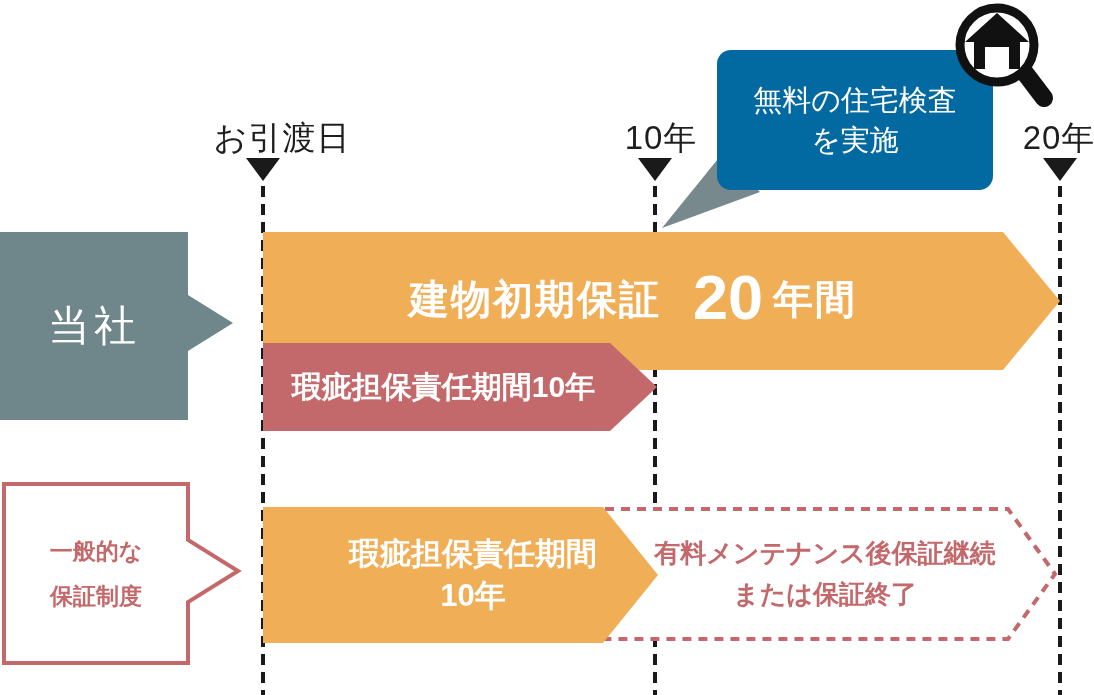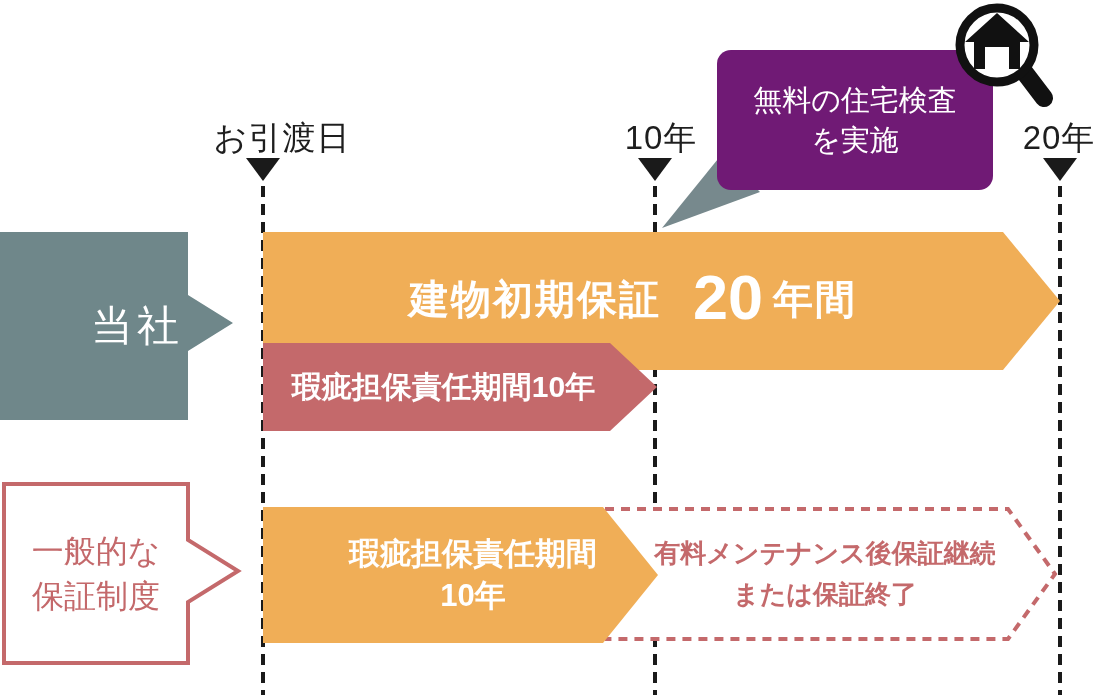--- a/index.html
+++ b/index.html
@@ -22,21 +22,21 @@
     color: #1e1e1e;
     letter-spacing: 1px;
     white-space: nowrap;
   }
 
   
   .bubble {
     position: absolute;
     left: 717px; top: 50px;
     width: 276px; height: 140px;
-    background: #701a75;
+    background: #0369a1;
     border-radius: 14px;
     z-index: 5;
     display: flex; flex-direction: column;
     align-items: center; justify-content: center;
   }
   .bubble .line {
     color: #ffffff;
     font-size: 29px;
     font-weight: 500;
     line-height: 40px;
@@ -61,21 +61,20 @@
     z-index: 3;
   }
   .company-box-text {
     position: absolute;
     left: 0; top: 232px;
     width: 188px; height: 188px;
     display: flex; align-items: center; justify-content: center;
     color: #ffffff; font-size: 42px; font-weight: 500;
     letter-spacing: 4px;
     z-index: 4;
-    margin-left: 43px;
   }
 
   
   .main-bar {
     position: absolute;
     left: 263px; top: 232px;
     width: 797px; height: 138px;
     background: #F0AE57;
     clip-path: polygon(0 0, 740px 0, 797px 69px, 740px 138px, 0 138px);
     z-index: 3;
@@ -113,21 +112,21 @@
   }
 
   
   .general-box-svg { position: absolute; left: 0; top: 478px; z-index: 3; }
   .general-box-text {
     position: absolute;
     left: 4px; top: 484px;
     width: 184px; height: 179px;
     display: flex; flex-direction: column;
     align-items: center; justify-content: center;
-    color: #C4696B; font-size: 32px; font-weight: 400;
+    color: #C4696B; font-size: 23px; font-weight: 700;
     line-height: 45px;
     z-index: 4;
   }
 
   
   .bottom-bar {
     position: absolute;
     left: 263px; top: 507px;
     width: 395px; height: 136px;
     background: #F0AE57;

